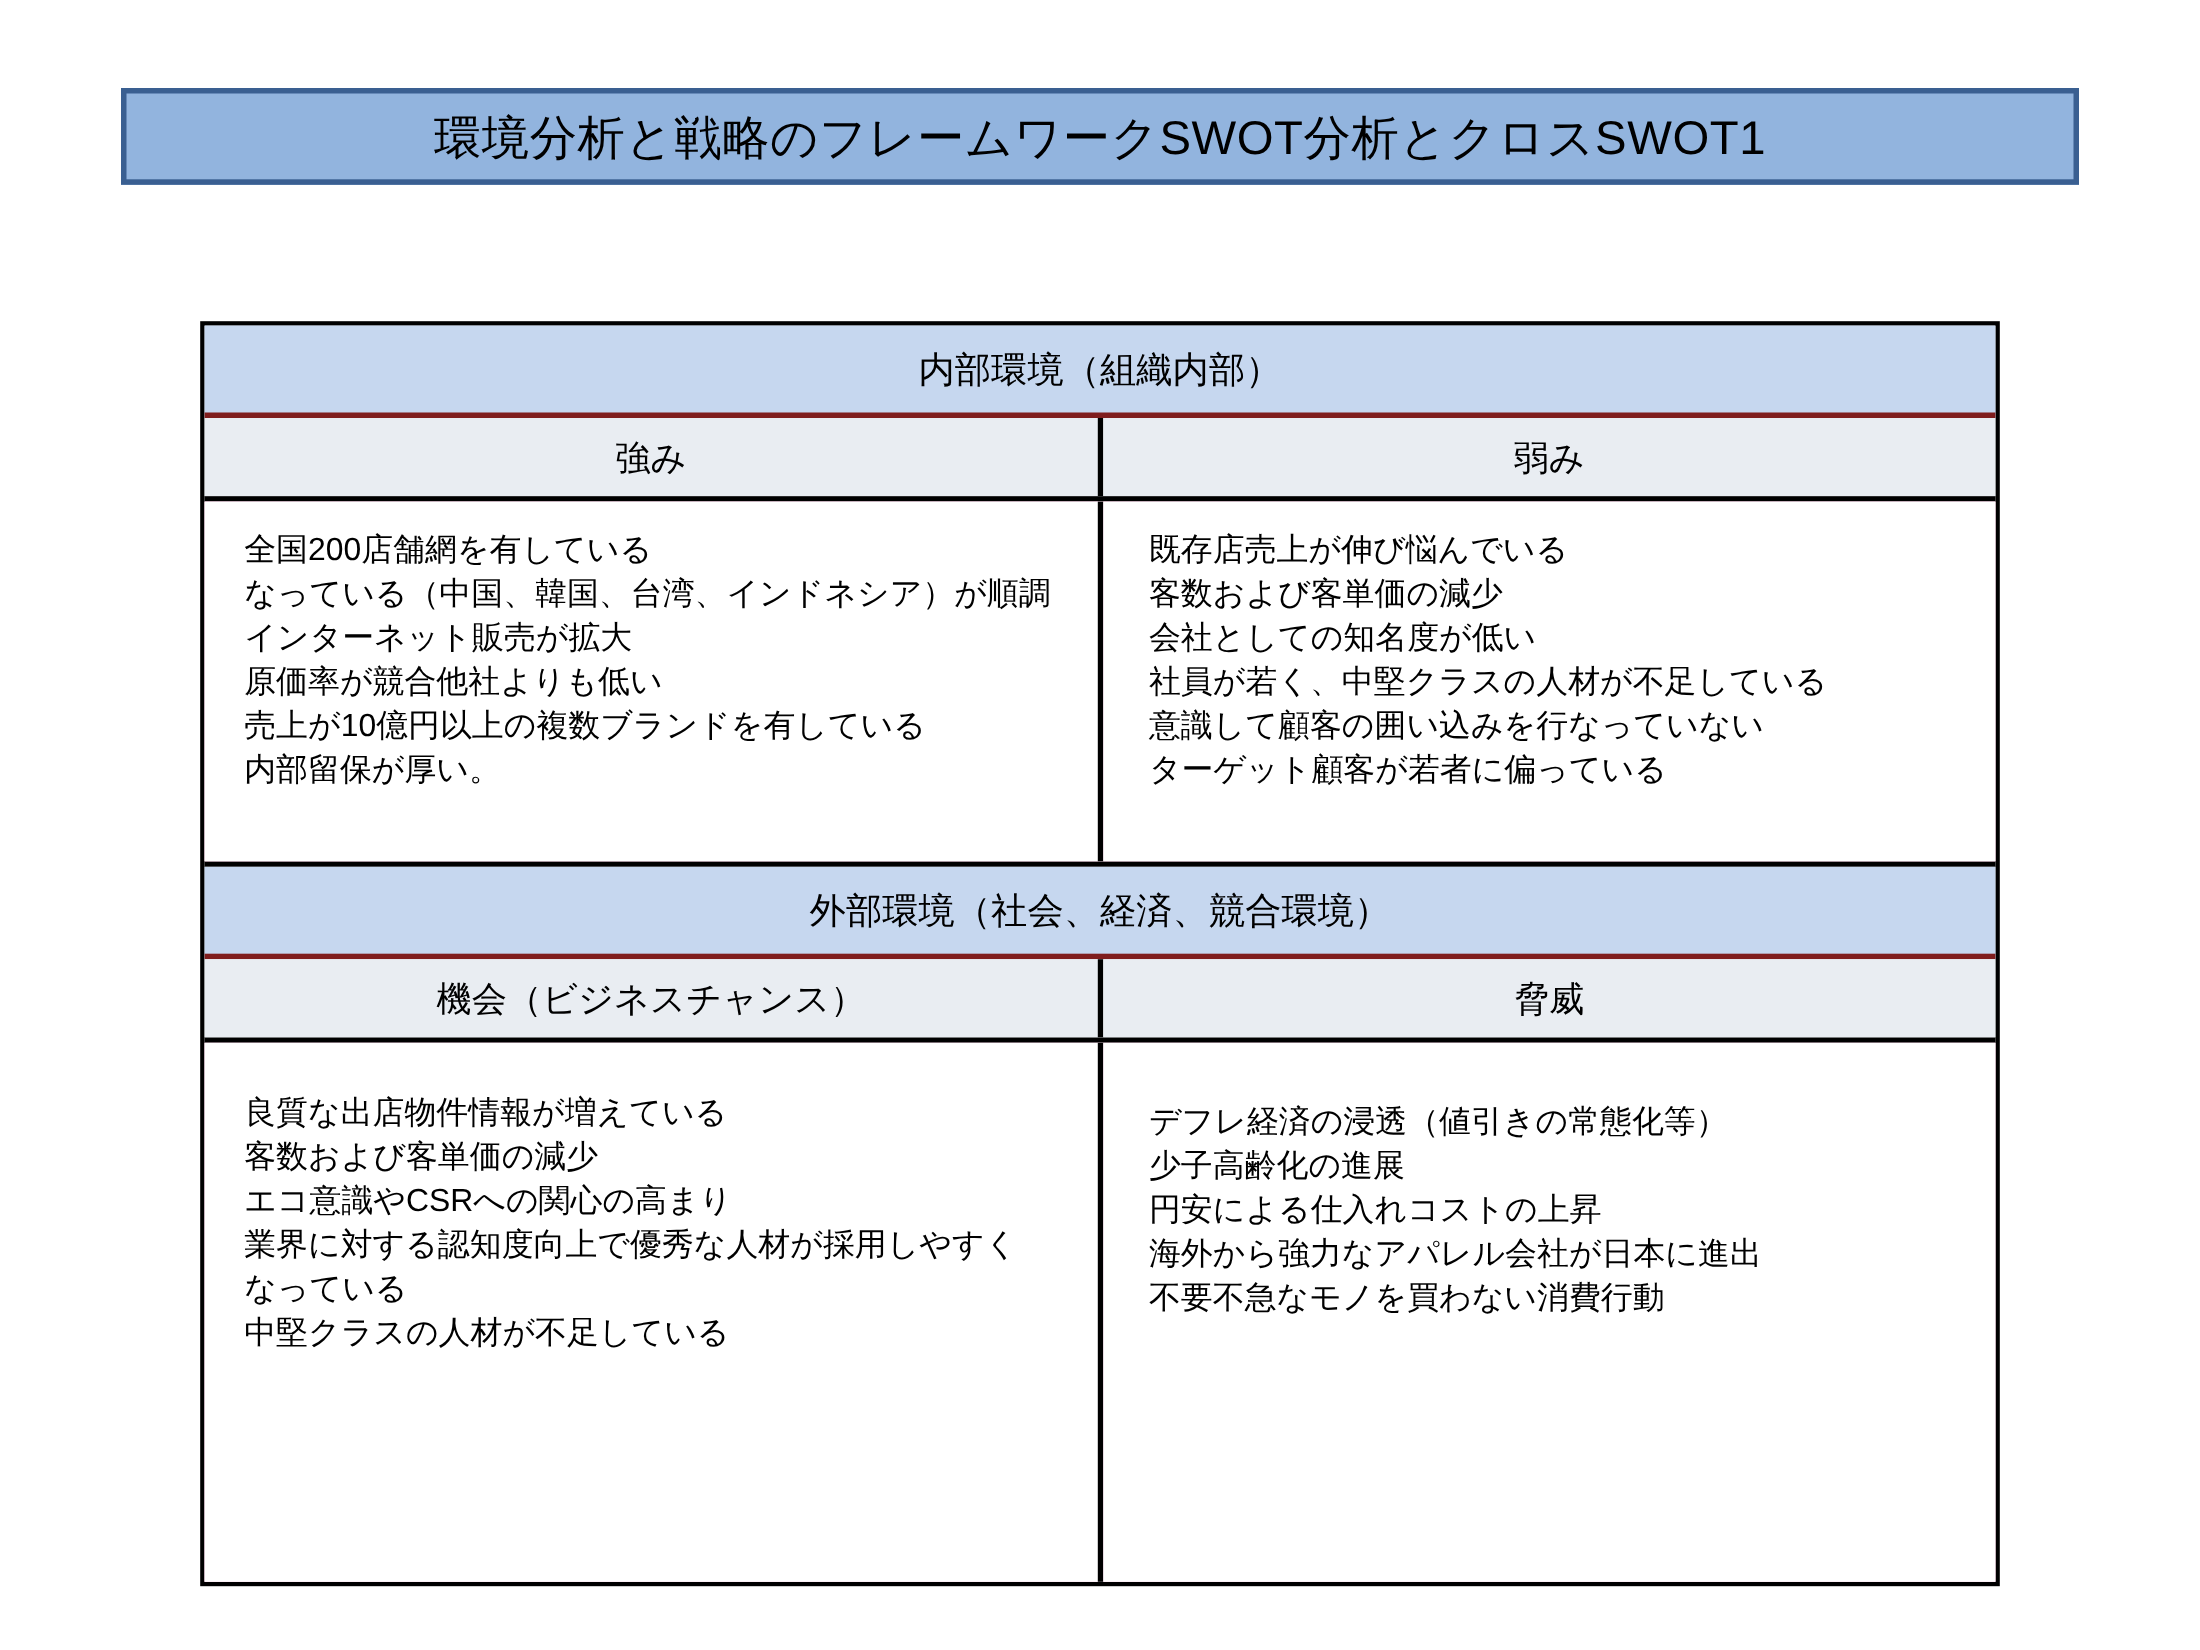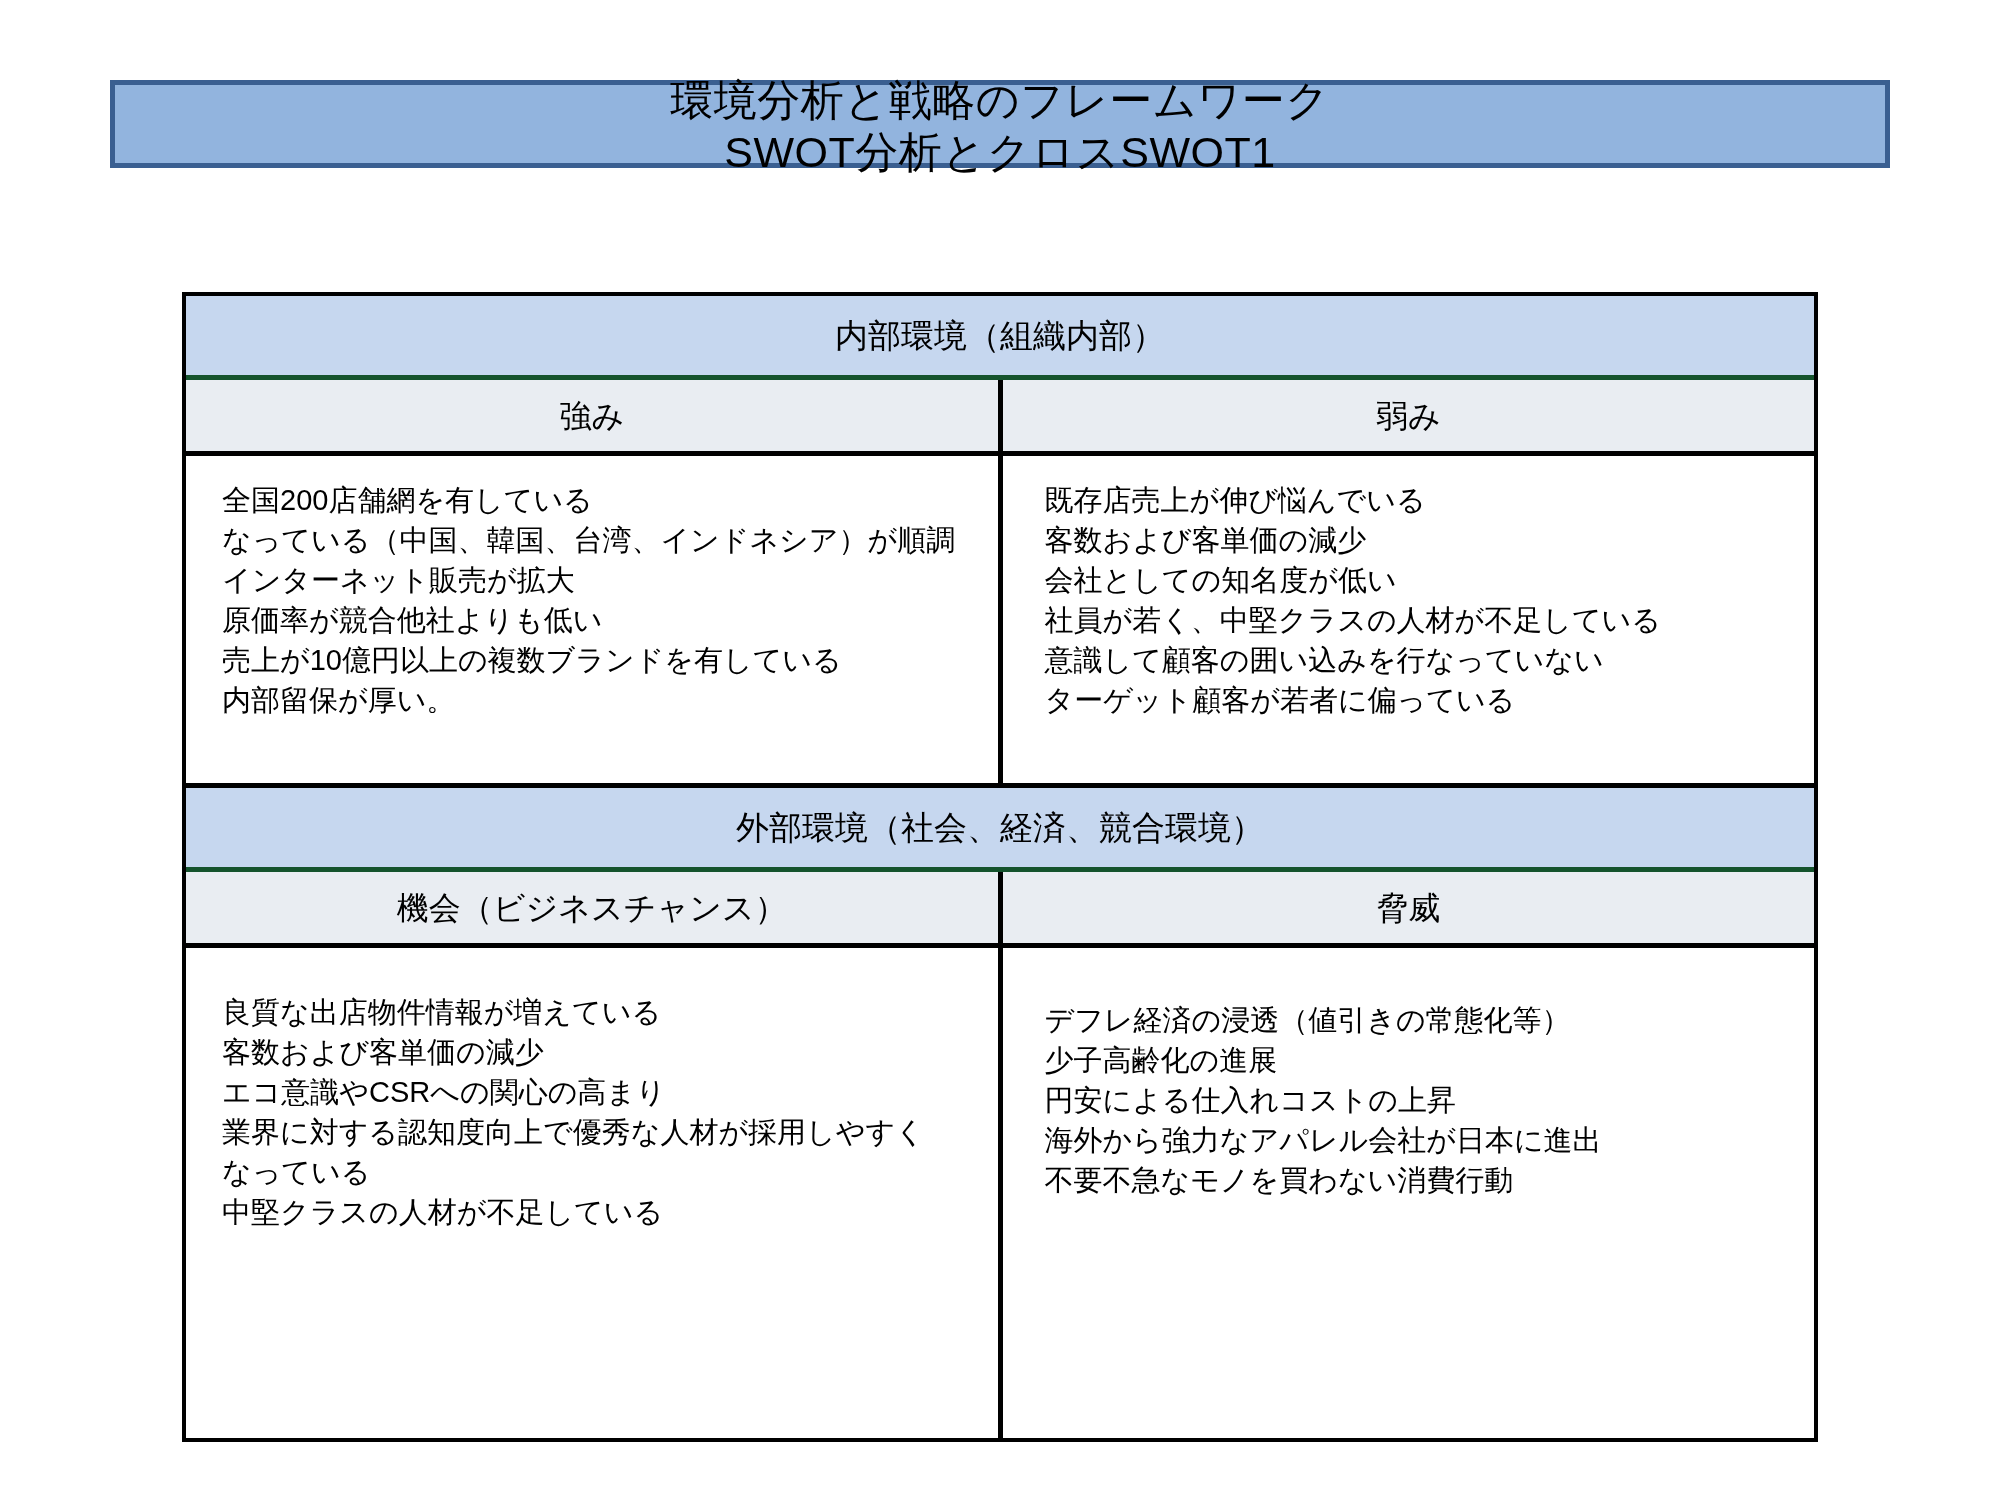--- a/index.html
+++ b/index.html
@@ -20,21 +20,21 @@
   #title-banner {
     position: absolute;
     left: 110px;
     top: 80px;
     width: 1780px;
     height: 88px;
     background: #92b4de;
     border: 5px solid #3a5f91;
     box-sizing: border-box;
     display: flex;
-    flex-direction: column;
+    flex-direction: row;
     align-items: center;
     justify-content: center;
     padding-top: 4px;
   }
   .title-line {
     font-size: 43px;
     line-height: 52px;
     font-weight: 400;
     letter-spacing: 0.5px;
     color: #000000;
@@ -51,21 +51,21 @@
     box-sizing: border-box;
     border: 4px solid #000000;
     display: flex;
     flex-direction: column;
   }
 
   .section-header {
     flex: 0 0 auto;
     height: 84px;
     background: #c6d7ef;
-    border-bottom: 5px solid #14532d;
+    border-bottom: 5px solid #7f1d1d;
     display: flex;
     align-items: center;
     justify-content: center;
     box-sizing: border-box;
   }
   .section-header-label {
     font-size: 33px;
     line-height: 38px;
     white-space: nowrap;
   }

